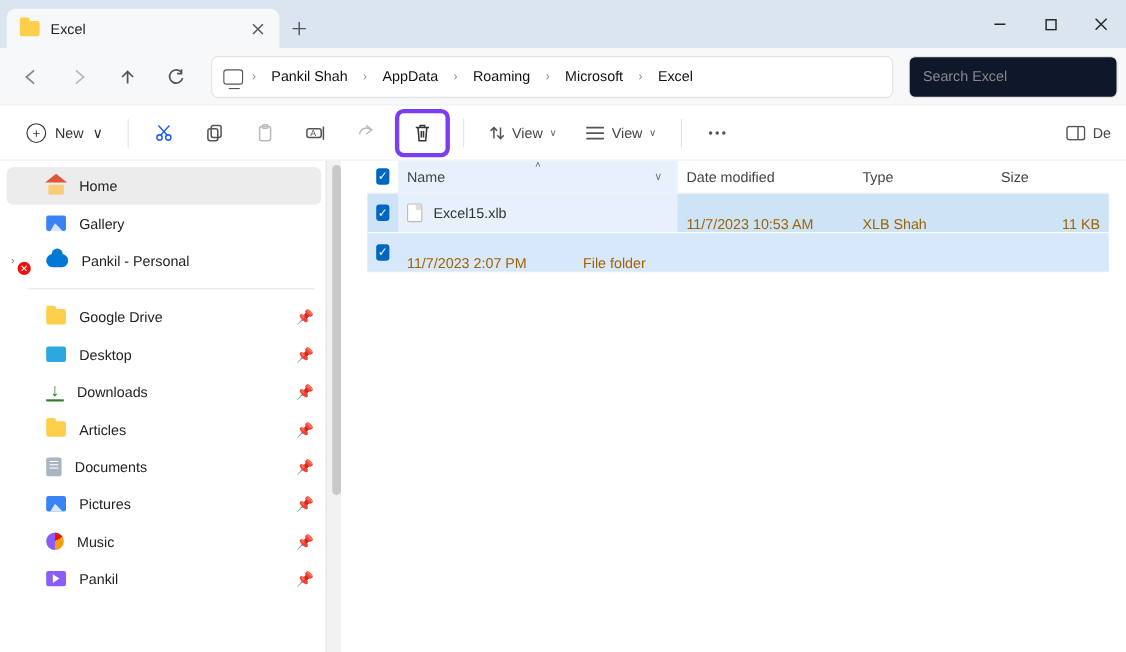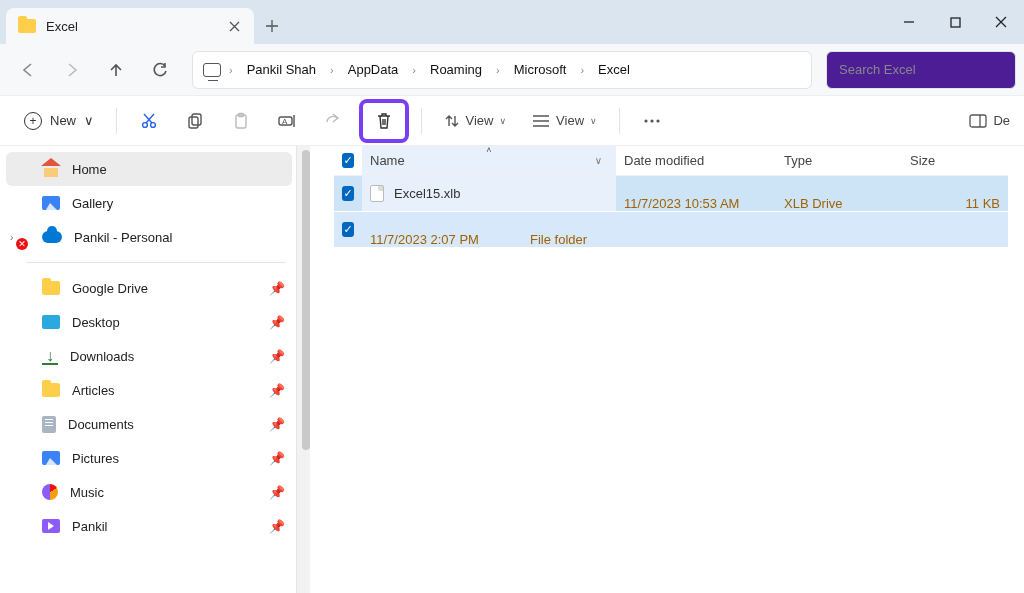--- a/index.html
+++ b/index.html
@@ -18,21 +18,21 @@
 
 
 .addrrow { height: 52px; background:#f7f8fa; display:flex; align-items:center; padding: 0 8px; gap:4px; border-bottom:1px solid #eee; }
 .navbtn { width:40px; height:36px; display:flex; align-items:center; justify-content:center; color:#888; }
 .navbtn.enabled { color:#222; }
 .addrbox { flex:1; background:#fff; border:1px solid #e3e3e3; border-radius:6px; height:38px; display:flex; align-items:center; padding:0 10px; gap:6px; margin-left:8px; }
 .crumb { color:#111; padding:4px 6px; border-radius:4px; white-space:nowrap; }
 .chev { color:#888; font-size:11px; padding:0 2px; }
 .pc-icon { width:18px; height:14px; border:1.5px solid #555; border-radius:3px; position:relative; display:inline-block; }
 .pc-icon::after{ content:""; position:absolute; bottom:-5px; left:4px; width:10px; height:3px; border-bottom:1.5px solid #555; }
-.searchbox { width:190px; background:#4c1d95; border:1px solid #e3e3e3; border-radius:6px; height:38px; display:flex; align-items:center; padding:0 12px; margin-left:10px; color:#888; }
+.searchbox { width:190px; background:#0f172a; border:1px solid #e3e3e3; border-radius:6px; height:38px; display:flex; align-items:center; padding:0 12px; margin-left:10px; color:#888; }
 
 
 .toolbar { height:50px; background:#fff; border-bottom:1px solid #eee; display:flex; align-items:center; padding:0 14px; gap:6px; }
 .tbtn { height:36px; min-width:40px; padding:0 6px; display:flex; align-items:center; justify-content:center; color:#444; border-radius:6px; gap:6px; }
 .tbtn.txt { padding:0 10px; }
 .tbtn .caret { font-size:9px; color:#666; }
 .divider { width:1px; height:26px; background:#e3e3e3; margin:0 6px; }
 .newbtn { display:flex; align-items:center; gap:8px; height:36px; padding:0 10px; border-radius:6px; }
 .plus-circ { width:18px; height:18px; border:1.5px solid #333; border-radius:50%; display:flex; align-items:center; justify-content:center; font-size:12px; line-height:1; color:#333; }
 .delete-hl { border:4px solid #7b3ff2; border-radius:8px; height:44px; width:50px; display:flex; align-items:center; justify-content:center; }
@@ -333,21 +333,21 @@
 
     <div class="filerow">
       <div class="cell col-check">
           <span class="checkbox">✓</span>
         </div>
       <div class="cell col-name">
         <span class="file-ico"></span>
         <span>Excel15.xlb</span>
       </div>
       <div class="cell col-date muted">11/7/2023 10:53 AM</div>
-      <div class="cell col-type muted">XLB Drive</div>
+      <div class="cell col-type muted">XLB Shah</div>
       <div class="cell col-size muted size-cell">11 KB</div>
     </div>
 
     <div class="filerow alt">
       <div class="cell col-check">
           <span class="checkbox">✓</span>
         </div>
       <div class="cell col-date muted">11/7/2023 2:07 PM</div>
       <div class="cell col-type muted">File folder</div>
       <div class="cell col-size muted size-cell"></div>

